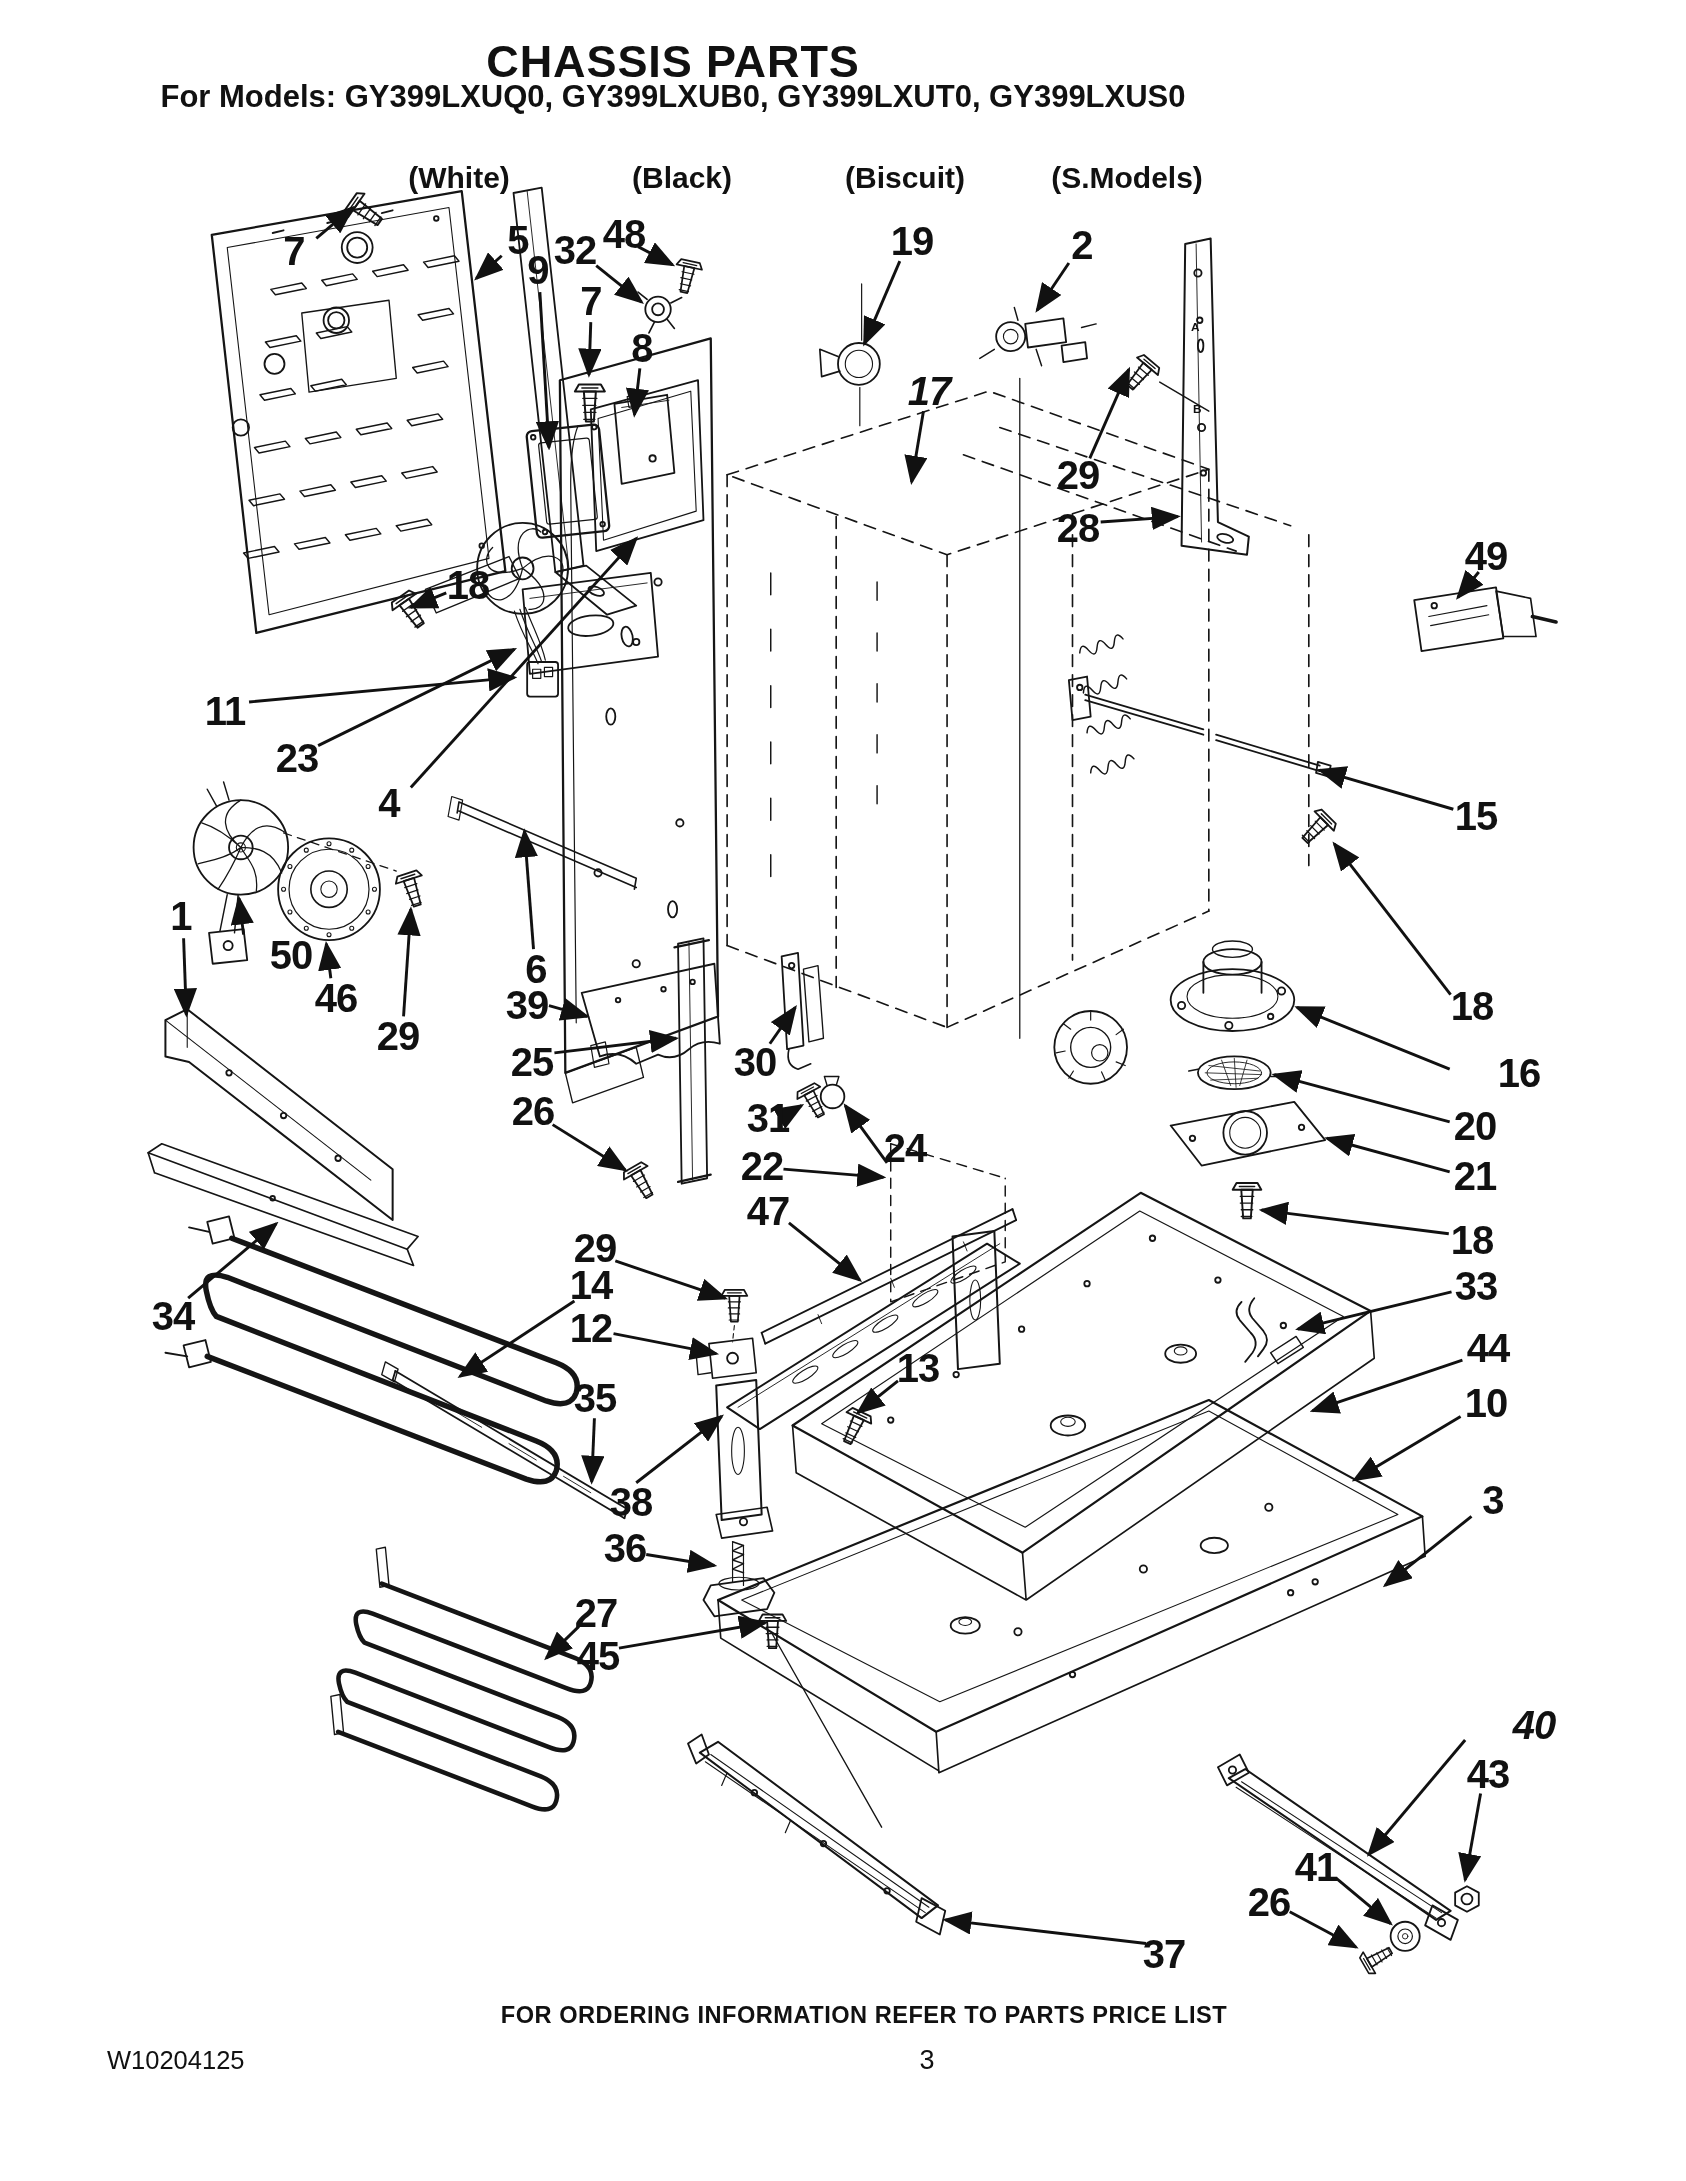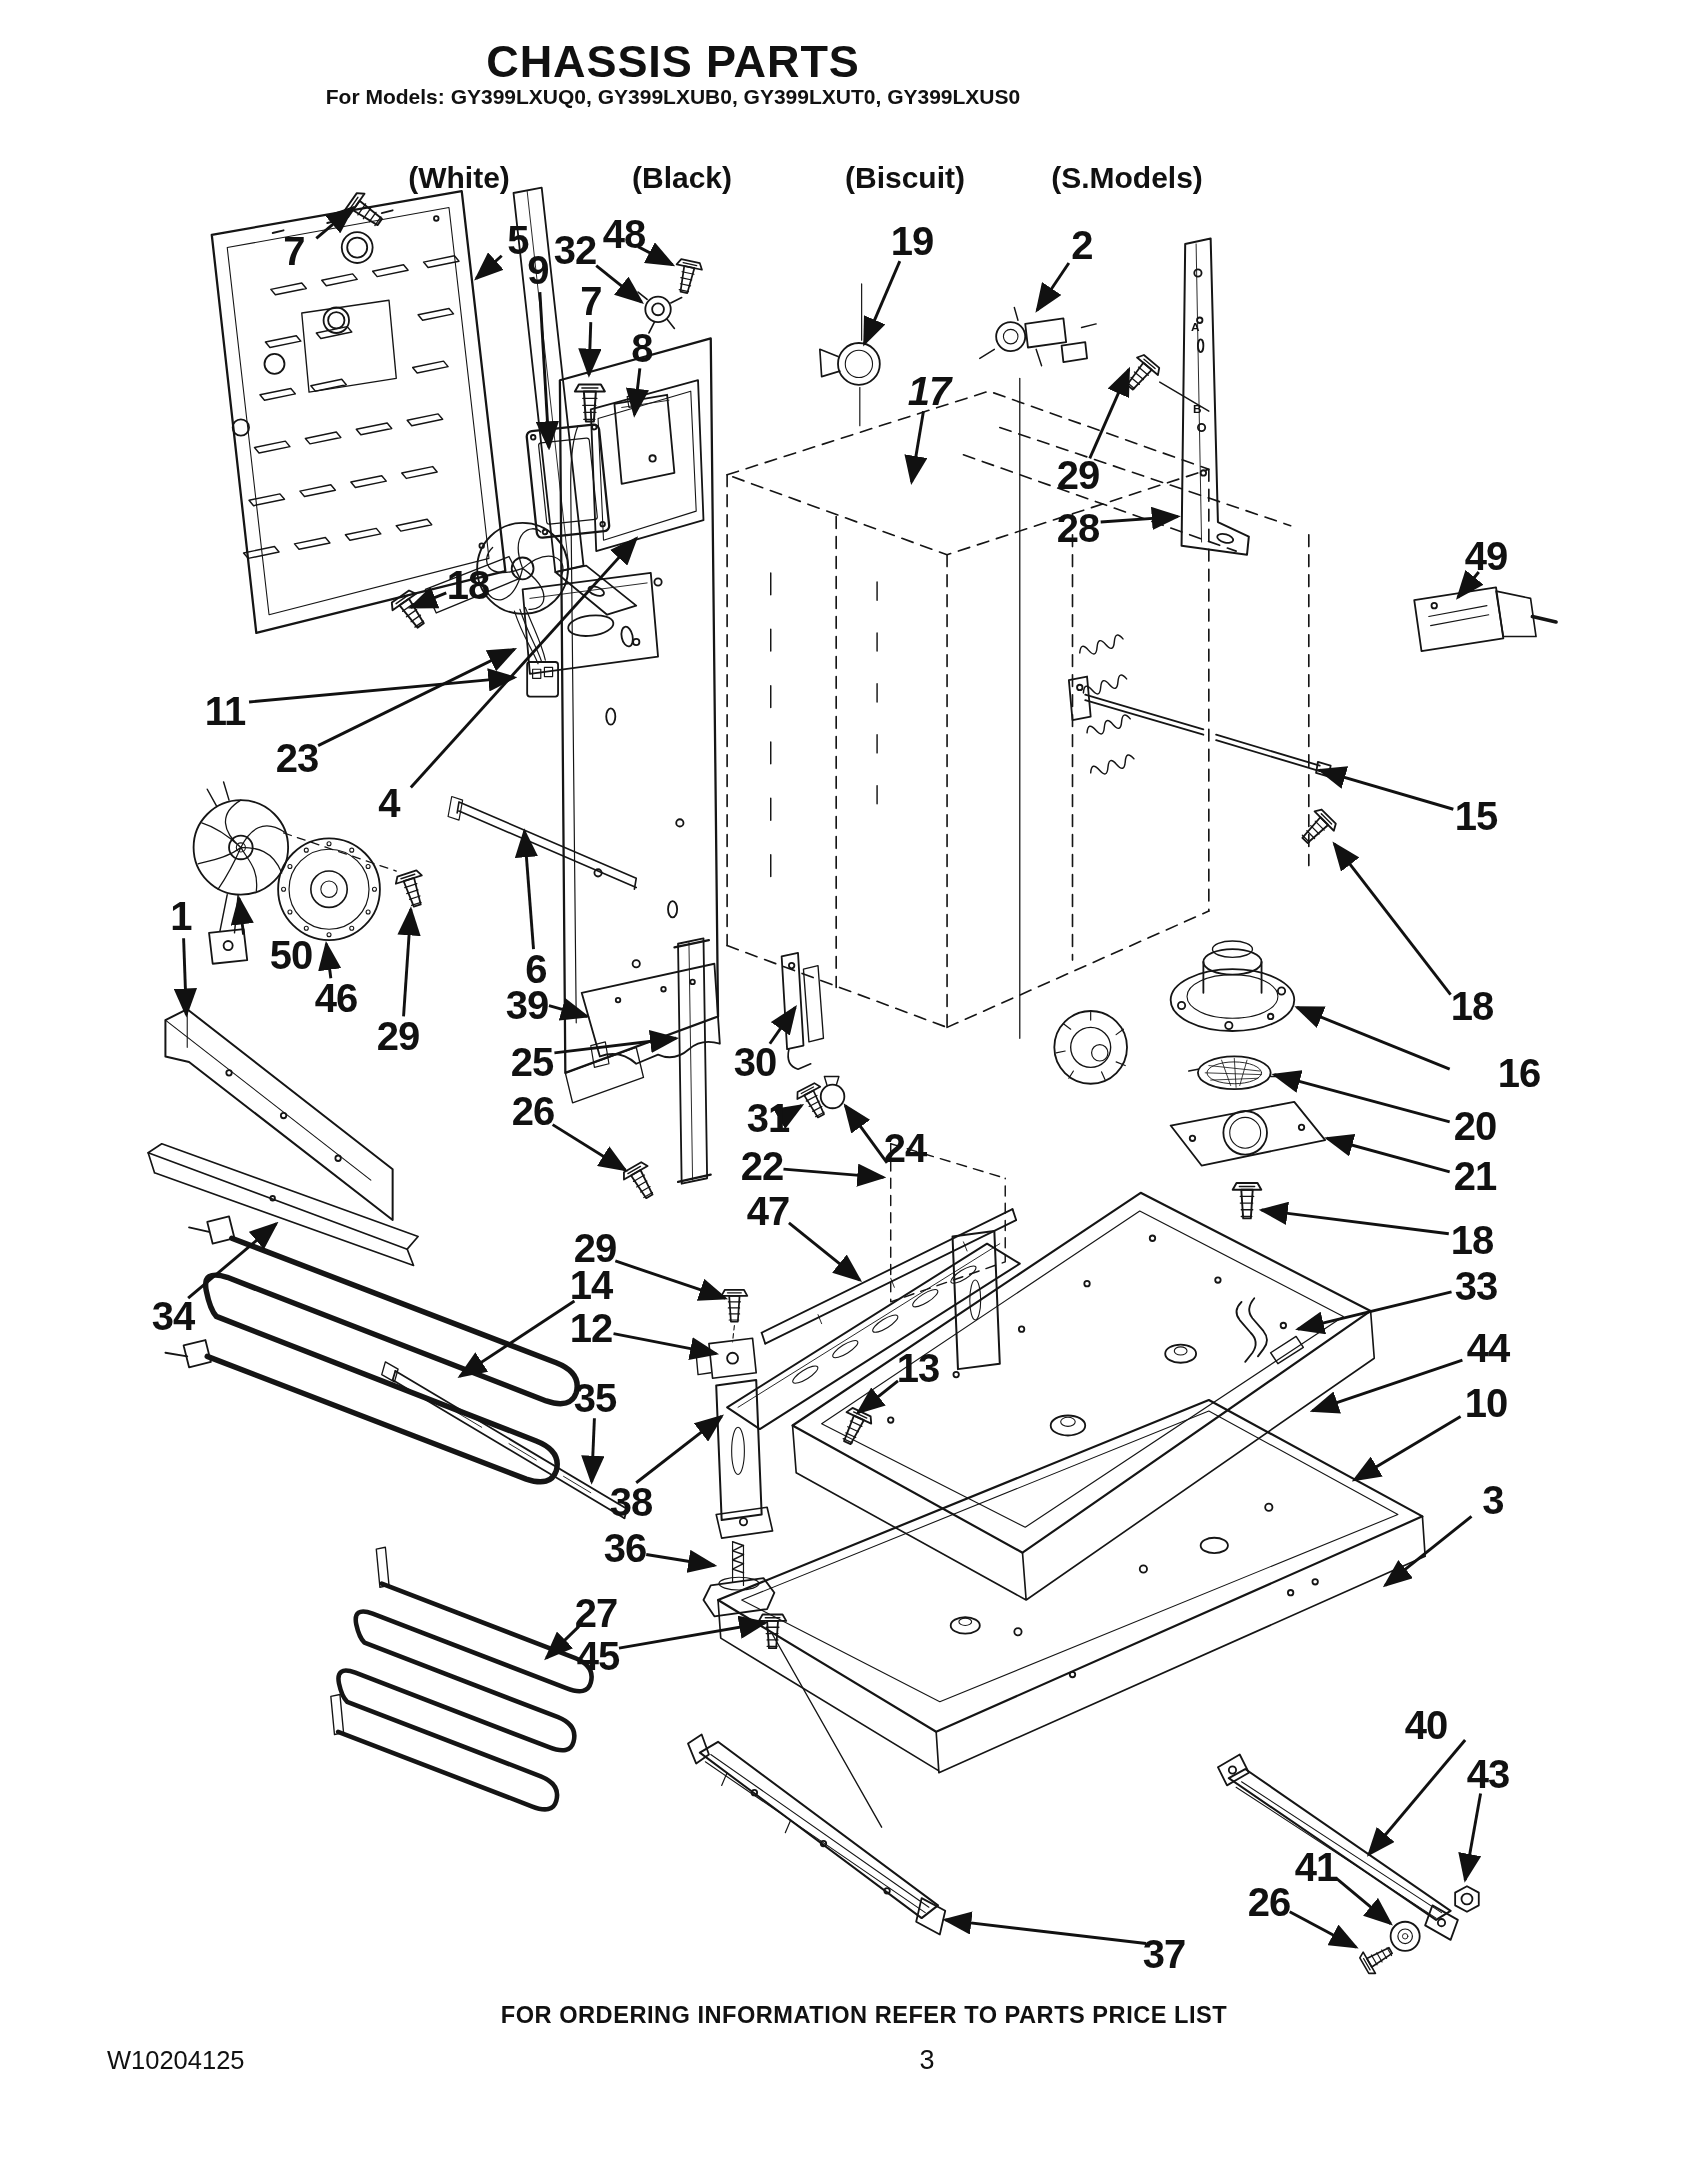--- a/index.html
+++ b/index.html
@@ -1,21 +1,21 @@
 <!DOCTYPE html>
 <html style="font-size:14.5px"><head>
 <meta charset="utf-8">
 <style>
   html,body{margin:0;padding:0;background:#e8e8e8;}
   .page{position:relative;width:1686px;height:2182px;background:#ffffff;overflow:hidden;
         font-family:"Liberation Sans", sans-serif;color:#111;}
   .abs{position:absolute;}
   .ctr{transform:translate(-50%,-50%);white-space:nowrap;}
   .title{font-size:45px;font-weight:bold;letter-spacing:0.9px;}
-  .subtitle{font-size:21px;font-weight:bold;}
+  .subtitle{font-size:31px;font-weight:bold;}
   .finish{position:absolute;top:178px;transform:translate(-50%,-50%);font-size:30px;font-weight:bold;white-space:nowrap;}
   .callout{position:absolute;transform:translate(-50%,-50%);font-size:40px;font-weight:bold;
            letter-spacing:-0.9px;line-height:1;z-index:3;}
   .footer-note{font-size:23.6px;font-weight:bold;letter-spacing:0.5px;}
   .docnum{font-size:25.5px;}
   .pagenum{font-size:27px;}
   .bmark{position:absolute;font-size:11.8px;font-weight:bold;z-index:3;}
   svg.art{position:absolute;left:0;top:0;z-index:1;}
   .leader{stroke:#111;stroke-width:3.2;}
 </style>
@@ -487,21 +487,21 @@
       <div class="callout" style="left: 595px; top: 1248px;">29</div>
       <div class="callout" style="left: 591px; top: 1285px;">14</div>
       <div class="callout" style="left: 591px; top: 1328px;">12</div>
       <div class="callout" style="left: 595px; top: 1398px;">35</div>
       <div class="callout" style="left: 918px; top: 1368px;">13</div>
       <div class="callout" style="left: 631px; top: 1502px;">38</div>
       <div class="callout" style="left: 625px; top: 1548px;">36</div>
       <div class="callout" style="left: 596px; top: 1613px;">27</div>
       <div class="callout" style="left: 598px; top: 1656px;">45</div>
       <div class="callout" style="left: 173px; top: 1316px;">34</div>
-      <div class="callout" style="left: 1426px; top: 1725px;">40</div>
+      <div class="callout" style="left: 1534px; top: 1725px; font-style: italic;">40</div>
       <div class="callout" style="left: 1488px; top: 1774px;">43</div>
       <div class="callout" style="left: 1316px; top: 1867px;">41</div>
       <div class="callout" style="left: 1269px; top: 1902px;">26</div>
       <div class="callout" style="left: 1164px; top: 1954px;">37</div>
     </div>
 
   <span class="bmark" style="left:1191px;top:320px;">A</span>
   <span class="bmark" style="left:1193px;top:402px;">B</span>
 
   <div class="abs ctr footer-note" style="left:864px;top:2015px;">FOR ORDERING INFORMATION REFER TO PARTS PRICE LIST</div>

